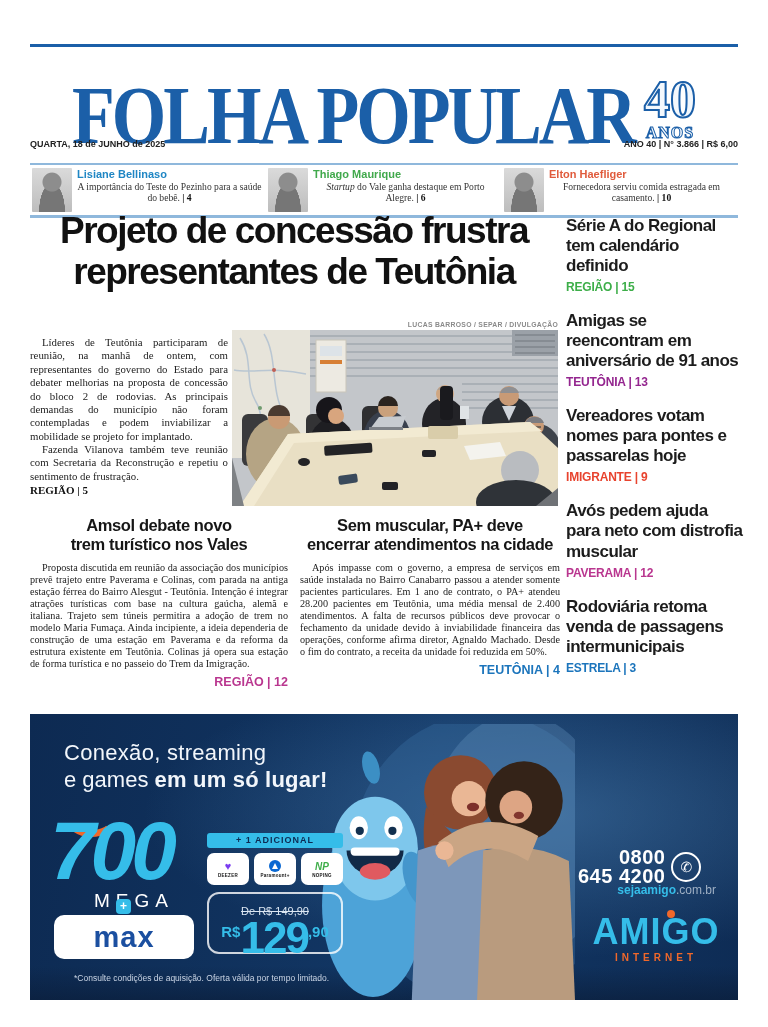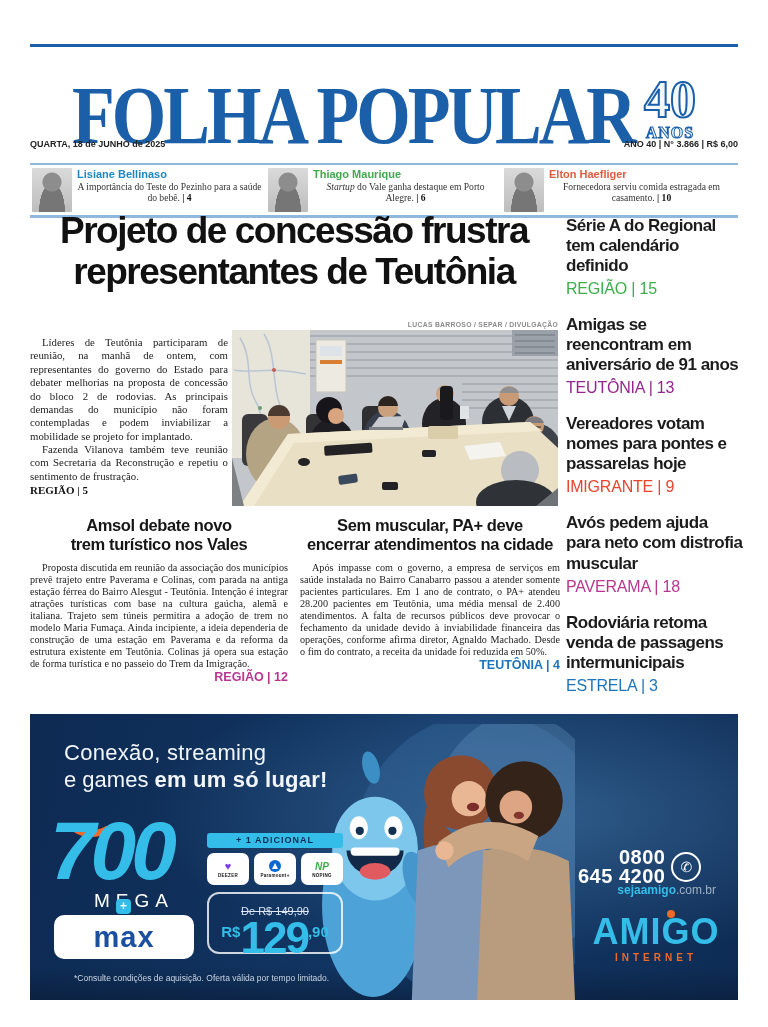--- a/index.html
+++ b/index.html
@@ -46,26 +46,26 @@
   .lead-photo{position:absolute;top:330px;left:232px;width:326px;height:176px;overflow:hidden;}
   
   .sec{position:absolute;top:516px;width:258px;}
   .sec-left{left:30px;}
   .sec-right{left:300px;width:260px;}
   .sec-headline{font-size:16.5px;font-weight:bold;letter-spacing:-0.4px;line-height:1.18;
                 text-align:center;color:#161616;margin:0 0 7px 0;}
   .sec-headline span{white-space:nowrap;}
   .sec-body{font-family:"Liberation Serif",serif;font-size:10.2px;line-height:1.18;
             text-align:justify;color:#222;margin:0;text-indent:12px;}
-  .sec-tag{text-align:right;font-weight:bold;font-size:12.5px;}
+  .sec-tag{text-align:right;font-weight:bold;font-size:12.5px;margin-top:5px;}
   
   .sidebar{position:absolute;top:216px;left:566px;width:178px;}
   .side-item{margin-bottom:17px;}
   .side-headline{font-size:17px;font-weight:bold;letter-spacing:-0.5px;line-height:1.18;color:#1c1c1c;}
-  .side-tag{font-size:16px;font-weight:normal;margin-top:4px;letter-spacing:-0.2px;}
+  .side-tag{font-size:12px;font-weight:bold;margin-top:4px;letter-spacing:-0.2px;}
   
   .ad{position:absolute;left:30px;top:714px;width:708px;height:286px;overflow:hidden;color:#fff;
       background:
         radial-gradient(ellipse at 72% 35%, rgba(84,140,190,0.45) 0%, rgba(84,140,190,0) 55%),
         linear-gradient(100deg,#0d2a52 0%,#123765 55%,#0e2c55 100%);}
   .ad::after{content:"";position:absolute;left:0;right:0;bottom:0;height:34px;
       background:linear-gradient(rgba(9,25,50,0),rgba(9,25,50,0.55));}
   .ad *{z-index:2;}
   .ad-scene{position:absolute;left:290px;top:10px;width:255px;height:276px;z-index:1;}
   .ad-line1{position:absolute;left:34px;top:26px;font-size:22px;color:#f2f6fb;letter-spacing:0.3px;}
@@ -265,21 +265,21 @@
     <div class="side-item">
       <div class="side-headline">Amigas se reencontram em aniversário de 91 anos</div>
       <div class="side-tag" style="color: rgb(148, 38, 143);">TEUTÔNIA | 13</div>
     </div>
     <div class="side-item">
       <div class="side-headline">Vereadores votam nomes para pontes e passarelas hoje</div>
       <div class="side-tag" style="color: rgb(232, 67, 46);">IMIGRANTE | 9</div>
     </div>
     <div class="side-item">
       <div class="side-headline">Avós pedem ajuda para neto com distrofia muscular</div>
-      <div class="side-tag" style="color: rgb(185, 54, 143);">PAVERAMA | 18</div>
+      <div class="side-tag" style="color: rgb(185, 54, 143);">PAVERAMA | 12</div>
     </div>
     <div class="side-item">
       <div class="side-headline">Rodoviária retoma venda de passagens intermunicipais</div>
       <div class="side-tag" style="color: rgb(28, 117, 188);">ESTRELA | 3</div>
     </div>
   </aside>
 
   <div class="ad">
     <svg class="ad-scene" viewBox="0 0 250 266" preserveAspectRatio="none">
       <ellipse cx="160" cy="130" rx="130" ry="140" fill="#35689c" opacity="0.45"></ellipse>

